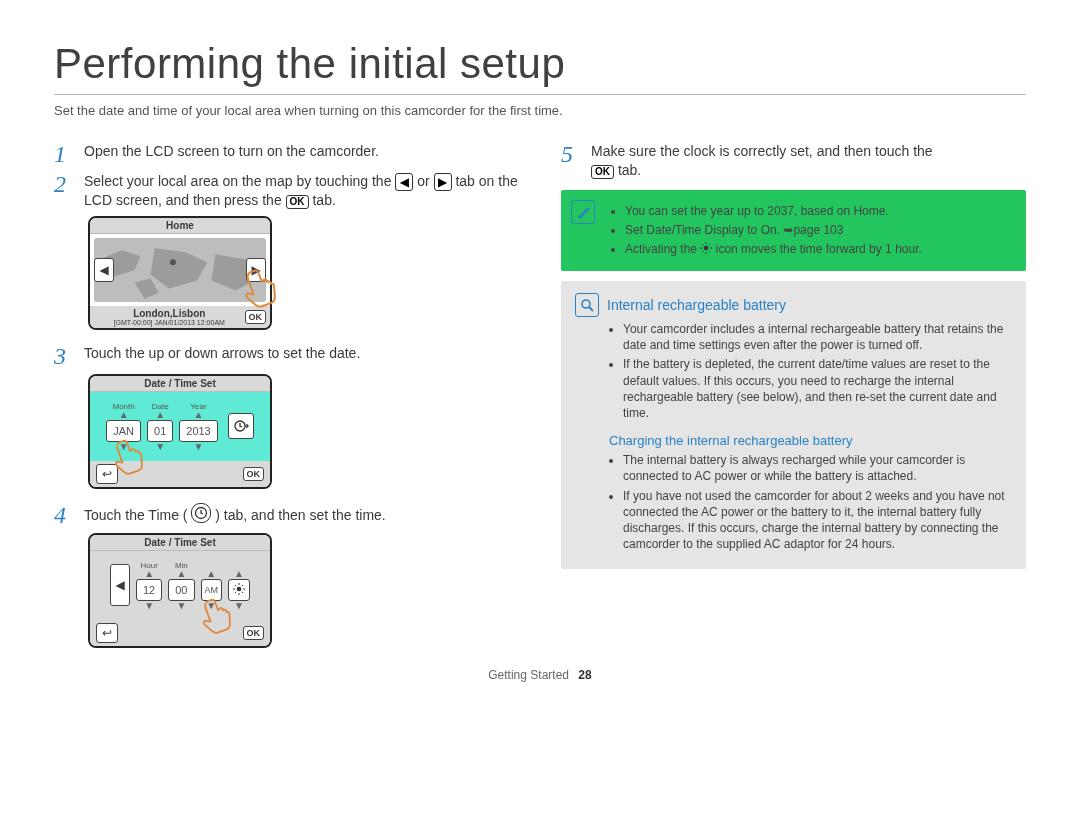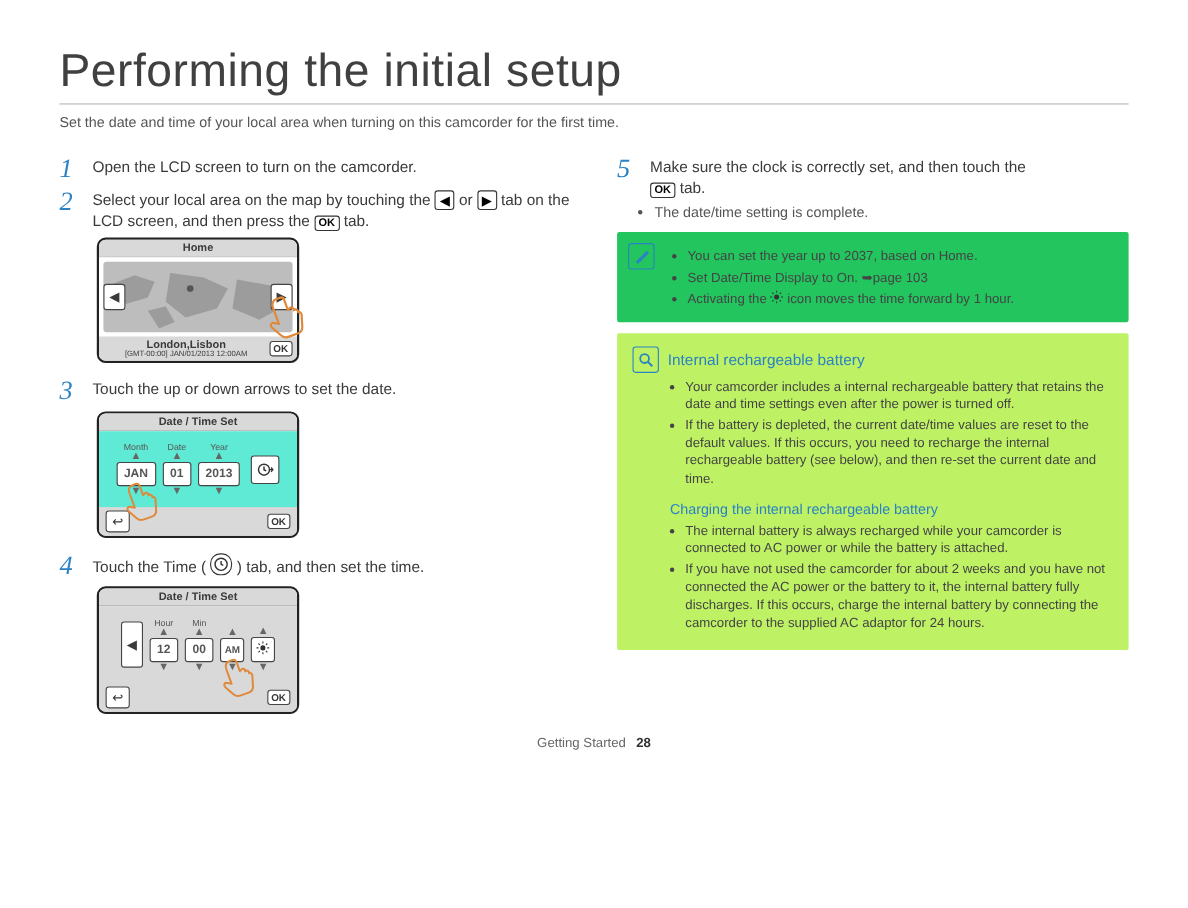--- a/index.html
+++ b/index.html
@@ -19,29 +19,29 @@
   .lcd{border:2px solid #222;border-radius:8px;margin:6px 0 14px 34px;background:#fff}
   .lcd-header{background:#d9d9d9;font-size:10px;font-weight:700;text-align:center;padding:2px 0;border-bottom:1px solid #bbb;border-radius:6px 6px 0 0}
   .lcd-body{position:relative;padding:4px}
   .map{background:#bdbdbd;height:64px;border-radius:3px;position:relative;overflow:hidden}
   .map svg{position:absolute;inset:0}
   .side-arrow{position:absolute;top:50%;transform:translateY(-50%);width:18px;height:22px;border:1px solid #444;border-radius:3px;background:#fff;display:flex;align-items:center;justify-content:center;font-size:12px}
   .lcd-footer{display:flex;justify-content:space-between;align-items:center;padding:2px 4px;font-size:9px;background:#d9d9d9;border-radius:0 0 6px 6px}
   .okbtn{border:1px solid #444;border-radius:3px;background:#fff;font-size:9px;font-weight:700;padding:1px 3px}
   .spinrow{display:flex;gap:6px;align-items:center;justify-content:center;padding:6px}
   .spincol{text-align:center;font-size:8px;color:#555}
-  .spinbox{border:1px solid #444;border-radius:3px;background:#fff;font-size:11px;font-weight:700;padding:4px 6px;margin:1px 0}
+  .spinbox{border:1px solid #444;border-radius:3px;background:#fff;font-size:11px;font-weight:400;padding:4px 6px;margin:1px 0}
   .caret{font-size:10px;color:#666;line-height:.8}
   .icon-sq{border:1px solid #444;border-radius:3px;background:#fff;width:24px;height:24px;display:flex;align-items:center;justify-content:center;font-size:12px}
   .lcd-bottom{display:flex;justify-content:space-between;align-items:center;padding:3px 6px;background:#d9d9d9;border-radius:0 0 6px 6px}
   .infobox{background:#22c55e;padding:10px 12px 10px 48px;position:relative;border-radius:2px;margin:10px 0;font-size:12px;color:#444}
   .infobox .badge{position:absolute;left:10px;top:10px;width:22px;height:22px;border:1.5px solid #2b82c4;border-radius:3px;display:flex;align-items:center;justify-content:center}
   .infobox ul{margin:0;padding-left:16px}
   .infobox li{margin:3px 0;line-height:1.35}
-  .box2{background:#bef264;padding:12px 14px 14px 14px;border-radius:2px;font-size:12px;color:#444}
+  .box2{background:#e5e5e5;padding:12px 14px 14px 14px;border-radius:2px;font-size:12px;color:#444}
   .box2-badge{display:inline-flex;width:22px;height:22px;border:1.5px solid #2b82c4;border-radius:3px;align-items:center;justify-content:center;vertical-align:middle;margin-right:8px}
   .box2 h3{color:#2b82c4;font-size:14px;font-weight:400;margin:0 0 4px 0;display:flex;align-items:center}
   .box2 h4{color:#2b82c4;font-size:13px;font-weight:400;margin:12px 0 4px 34px}
   .box2 ul{margin:0 0 0 48px;padding:0;list-style:disc}
   .box2 li{margin:3px 0;line-height:1.35}
   .footer{position:absolute;bottom:14px;left:0;right:0;text-align:center;font-size:12px;color:#666}
   .footer .pn{font-weight:700;color:#333;margin-left:6px}
   .hand-over{position:absolute}
 </style>
 </head>
@@ -226,23 +226,20 @@
 
     <div>
       <div class="step">
         <div class="num">5</div>
         <div>
           <span>Make sure the clock is correctly set, and then touch the </span><br>
           <span class="ok-tab">OK</span>
           <span> tab.</span>
         </div>
       </div>
-      <ul class="bullets">
-        <li>The date/time setting is complete.</li>
-      </ul>
 
       <div class="infobox">
         <div class="badge">
           <svg width="14" height="14" viewBox="0 0 14 14">
               <path d="M2 12 L10 4 L12 6 L4 14z M10 4l2-2 2 2-2 2z" fill="#2b82c4"></path>
             </svg>
         </div>
         <ul>
           <li><span>You can set the year up to 2037, based on </span><b>Home</b><span>.</span></li>
           <li><span>Set </span><b>Date/Time Display</b><span> to On. </span>➥<span>page 103</span></li>

